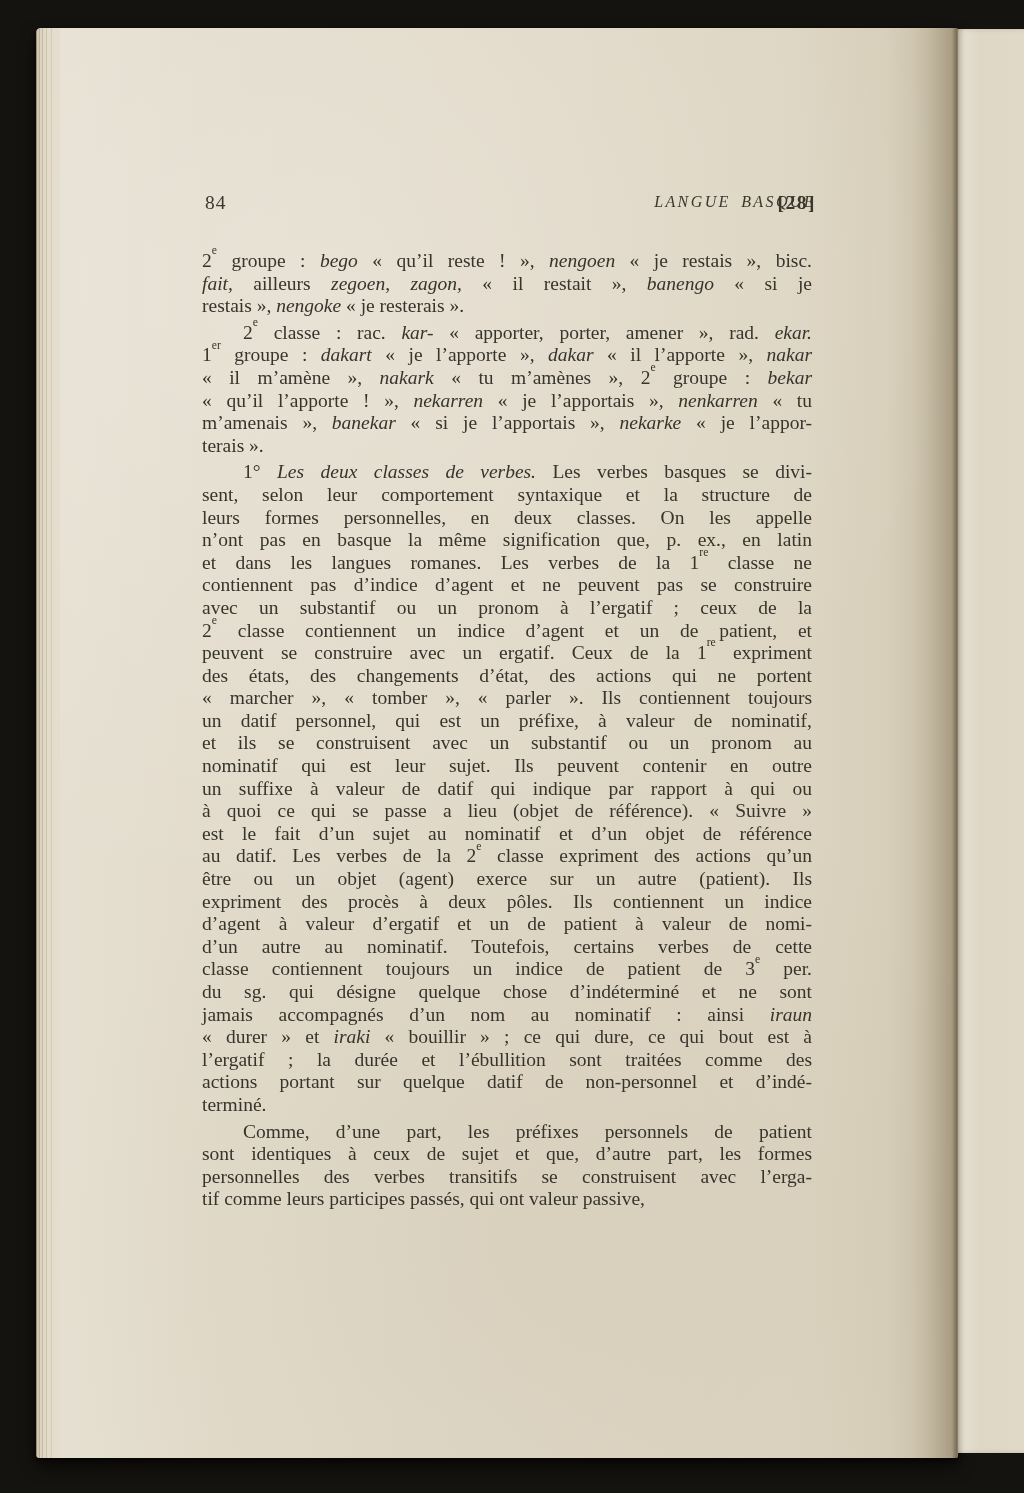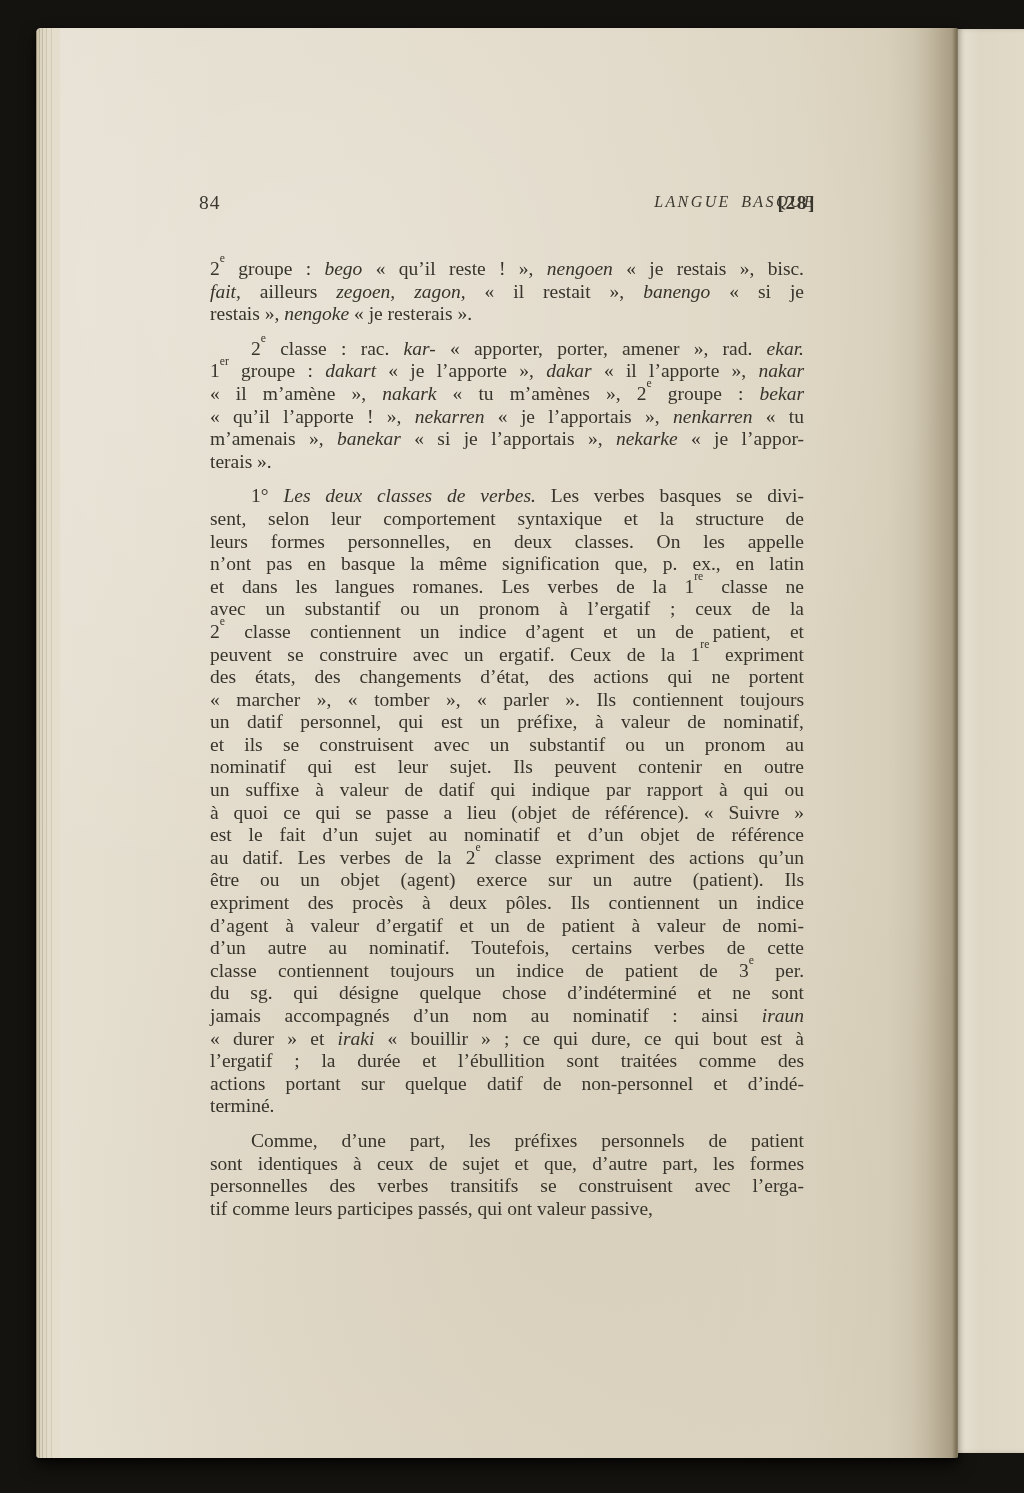--- a/index.html
+++ b/index.html
@@ -58,33 +58,33 @@
     background: linear-gradient(90deg, #f0ebdf 0px, #e6e0d2 4px, #ded7c6 22px, #e1dac9 100%);
     box-shadow: inset 4px 0 6px -3px rgba(60,45,20,0.55);
   }
 
   
   .header {
     position: absolute; left: 162px; top: 164px;
     width: 618px; height: 26px;
     font-size: 19.5px; color: #3a372f;
   }
-  .pagenum { position: absolute; left: 1px; top: 0; letter-spacing: 1px; text-align: right; }
+  .pagenum { position: absolute; left: 7px; top: 0; letter-spacing: 1px; text-align: right; }
   .title   { position: absolute; left: 0; right: 0; top: 1px; text-align: right; font-size: 16px; letter-spacing: 2.4px; word-spacing: 4px; font-style: italic; }
   .secref  { position: absolute; right: 0; top: 0; letter-spacing: 1.5px; font-weight: bold; }
 
   
   .body-text {
     position: absolute; left: 162px; top: 218px;
     width: 618px;
     font-size: 19.5px;
     line-height: 22.6px;
     color: #37342c;
   }
-  .para { margin: 12px; }
+  .para { margin: 4px; }
   .para + .para { margin-top: 3px; }
   .line { text-align: justify; text-align-last: justify; }
   .line.last { text-align-last: left; }
   .para.indent .line.first { text-indent: 41px; }
   .line i { font-style: italic; }
   .line sup, .pagenum sup {
     font-size: 0.60em; line-height: 0;
     position: relative; top: -0.45em;
   }
 </style>
@@ -115,20 +115,21 @@
           <div class="line">« qu’il l’apporte ! », <i>nekarren</i> « je l’apportais », <i>nenkarren</i> « tu</div>
           <div class="line">m’amenais », <i>banekar</i> « si je l’apportais », <i>nekarke</i> « je l’appor-</div>
           <div class="line last">terais ».</div>
         </div>
       <div class="para indent">
           <div class="line first">1° <i>Les deux classes de verbes.</i> Les verbes basques se divi-</div>
           <div class="line">sent, selon leur comportement syntaxique et la structure de</div>
           <div class="line">leurs formes personnelles, en deux classes. On les appelle</div>
           <div class="line">n’ont pas en basque la même signification que, p. ex., en latin</div>
           <div class="line">et dans les langues romanes. Les verbes de la 1<sup>re</sup> classe ne</div>
+          <div class="line">contiennent pas d’indice d’agent et ne peuvent pas se construire</div>
           <div class="line">avec un substantif ou un pronom à l’ergatif ; ceux de la</div>
           <div class="line">2<sup>e</sup> classe contiennent un indice d’agent et un de patient, et</div>
           <div class="line">peuvent se construire avec un ergatif. Ceux de la 1<sup>re</sup> expriment</div>
           <div class="line">des états, des changements d’état, des actions qui ne portent</div>
           <div class="line">« marcher », « tomber », « parler ». Ils contiennent toujours</div>
           <div class="line">un datif personnel, qui est un préfixe, à valeur de nominatif,</div>
           <div class="line">et ils se construisent avec un substantif ou un pronom au</div>
           <div class="line">nominatif qui est leur sujet. Ils peuvent contenir en outre</div>
           <div class="line">un suffixe à valeur de datif qui indique par rapport à qui ou</div>
           <div class="line">à quoi ce qui se passe a lieu (objet de référence). « Suivre »</div>

